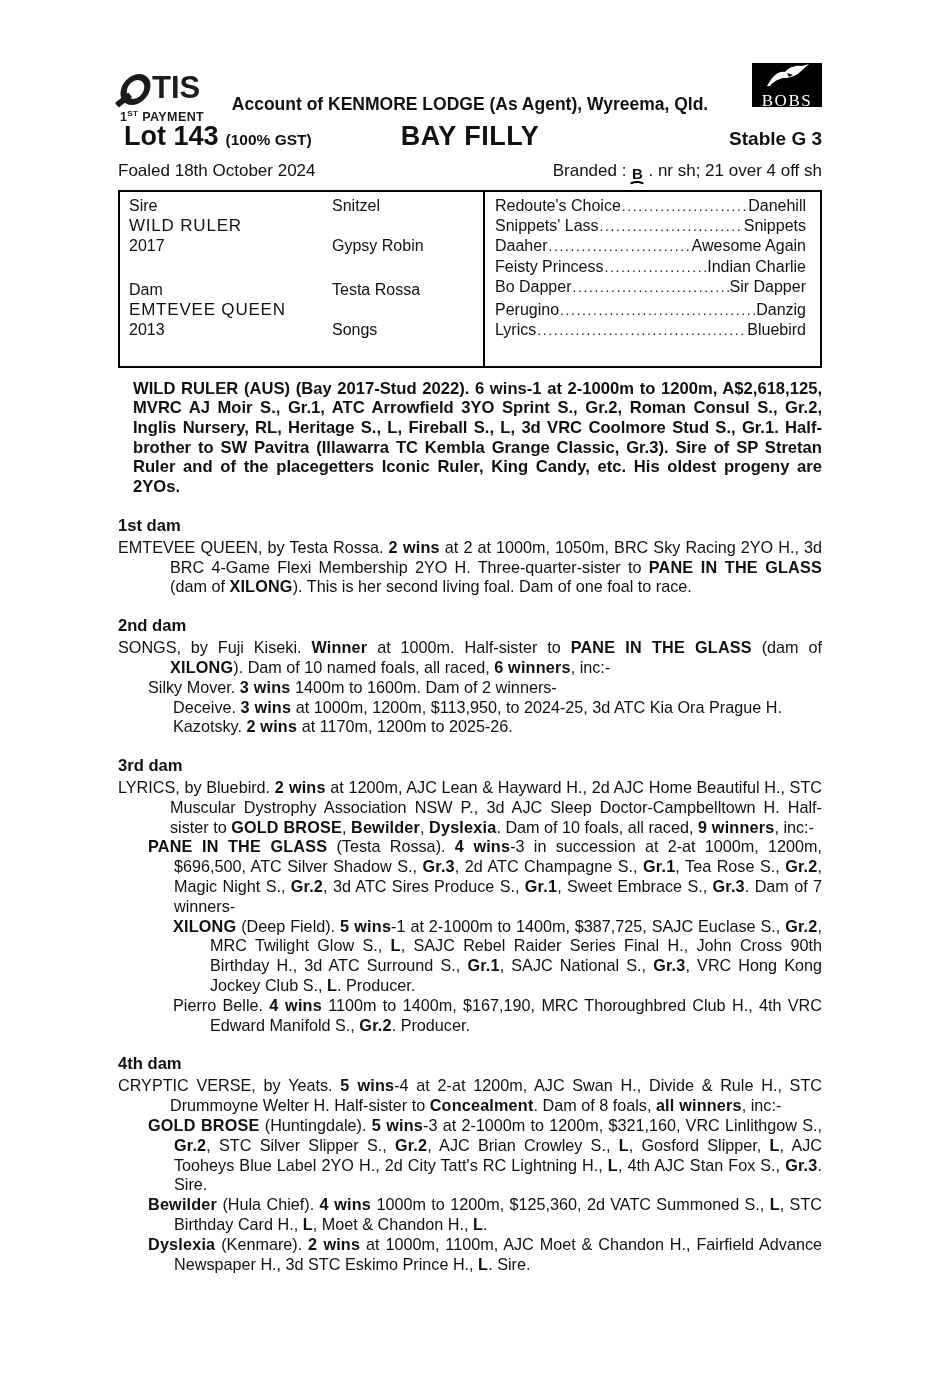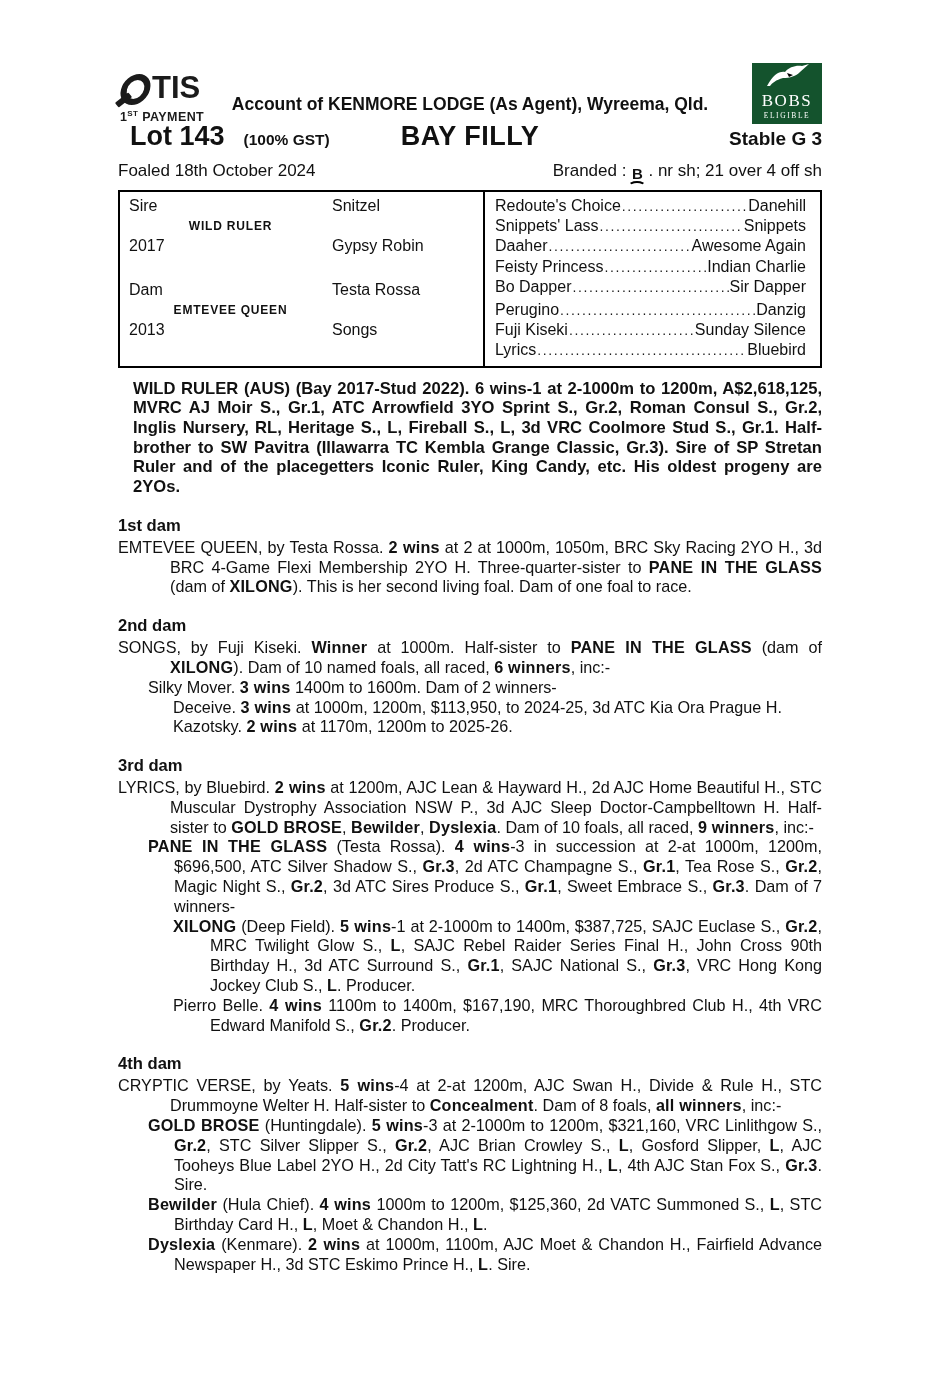--- a/index.html
+++ b/index.html
@@ -12,48 +12,48 @@
   .qtis{position:absolute;left:2px;top:12px;color:#1b1b1b;}
   .qtis-top{display:flex;align-items:center;height:36px;}
   .qtis-q{position:relative;width:31px;height:33px;display:inline-block;}
   .qtis-q-oval{position:absolute;left:1px;top:2px;width:17px;height:19px;
                border:6px solid #1b1b1b;border-radius:50%;transform:skewX(-14deg);}
   .qtis-q-slash{position:absolute;left:-5px;bottom:2px;width:17px;height:6px;background:#1b1b1b;
                 transform:rotate(-38deg);border-radius:1px;}
   .qtis-text{font-weight:bold;font-size:31px;letter-spacing:0;margin-left:1px;}
   .qtis-sub{font-weight:bold;font-size:12.5px;margin-top:3px;letter-spacing:.4px;}
   .qtis-sub sup{font-size:8px;}
-  .bobs{position:absolute;right:0;top:5px;width:70px;height:61px;background:#14532d;color:#fff;
+  .bobs{position:absolute;right:0;top:5px;width:70px;height:44px;background:#000000;color:#fff;
         text-align:center;font-family:"Liberation Serif",serif;}
   .bobs-title{font-size:17px;letter-spacing:1.5px;line-height:1;margin-top:1px;}
   .bobs-sub{font-size:7.5px;letter-spacing:1.6px;margin-top:2px;}
   .account{text-align:center;font-weight:bold;font-size:17.5px;padding-top:36px;white-space:nowrap;}
   .lot-row{position:relative;height:32px;margin-top:5px;}
-  .lot-left{position:absolute;left:12px;bottom:0;display:flex;align-items:baseline;gap:12px;}
+  .lot-left{position:absolute;left:6px;bottom:0;display:flex;align-items:baseline;}
   .lot-num{font-weight:bold;font-size:27px;}
   .gst{font-size:15.5px;margin-left:7px;font-weight:bold;}
   .horse-title{position:absolute;left:50%;transform:translateX(-50%);bottom:0;
                font-weight:bold;font-size:27px;letter-spacing:.5px;white-space:nowrap;}
   .stable{position:absolute;right:0;bottom:2px;font-weight:bold;font-size:19px;white-space:nowrap;}
   .foaled-row{display:flex;justify-content:space-between;margin-top:9px;font-size:17px;
               align-items:baseline;}
   .branded{display:flex;align-items:baseline;}
   .brand-mark{display:inline-flex;flex-direction:column;align-items:center;margin:0 2px;
               transform:translateY(3px);}
   .brand-b{font-weight:bold;font-size:15px;line-height:.85;}
   .brand-arc{width:14px;height:6px;border:2px solid transparent;border-top-color:#000;
              border-radius:50%;margin-top:0;}
 
   
   .ped-table{display:flex;border:2px solid #000;margin-top:0;}
   .ped-col1{width:212px;padding:4px 0 5px 9px;box-sizing:border-box;}
   .ped-col2{width:151px;padding:4px 0 5px 0;box-sizing:border-box;}
   .ped-col3{flex:1;border-left:2px solid #000;padding:4px 14px 5px 10px;min-width:0;}
   .ped-line{height:20.2px;line-height:20.2px;font-size:16px;white-space:nowrap;}
-  .ped-line.bold{font-weight:bold;font-size:12px;letter-spacing:.8px;text-align:center;}
+  .ped-line.bold{font-weight:normal;font-size:17px;letter-spacing:.8px;}
   .gaprow{margin-top:3px;}
   .leader{display:flex;align-items:baseline;height:20.2px;line-height:20.2px;font-size:16px;}
   .leader .nm,.leader .pr{white-space:nowrap;}
   .leader .dots{flex:1;overflow:hidden;white-space:nowrap;font-size:14px;letter-spacing:1.6px;
                 color:#1a1a1a;margin:0 1px;}
   .leader .dots::after{content:"......................................................................................";}
 
   
   .intro{margin:11px 0 0 15px;font-weight:bold;font-size:16.6px;line-height:19.7px;
          text-align:justify;}
@@ -164,25 +164,20 @@
             <span class="nm">Bo Dapper</span>
             <span class="dots"></span>
             <span class="pr">Sir Dapper</span>
           </div>
           <div class="leader gaprow">
             <span class="nm">Perugino</span>
             <span class="dots"></span>
             <span class="pr">Danzig</span>
           </div>
           <div class="leader">
-            <span class="nm">Fuji Kiseki</span>
-            <span class="dots"></span>
-            <span class="pr">Sunday Silence</span>
-          </div>
-          <div class="leader">
             <span class="nm">Lyrics</span>
             <span class="dots"></span>
             <span class="pr">Bluebird</span>
           </div>
         </div>
     </div>
 
     <p class="intro"><b>WILD RULER (AUS) (Bay 2017-Stud 2022). 6 wins-1 at 2-1000m to 1200m, A$2,618,125, MVRC AJ Moir S., Gr.1, ATC Arrowfield 3YO Sprint S., Gr.2, Roman Consul S., Gr.2, Inglis Nursery, RL, Heritage S., L, Fireball S., L, 3d VRC Coolmore Stud S., Gr.1. Half-brother to SW Pavitra (Illawarra TC Kembla Grange Classic, Gr.3). Sire of SP Stretan Ruler and of the placegetters Iconic Ruler, King Candy, etc. His oldest progeny are 2YOs.</b></p>
 
     <div class="section">

